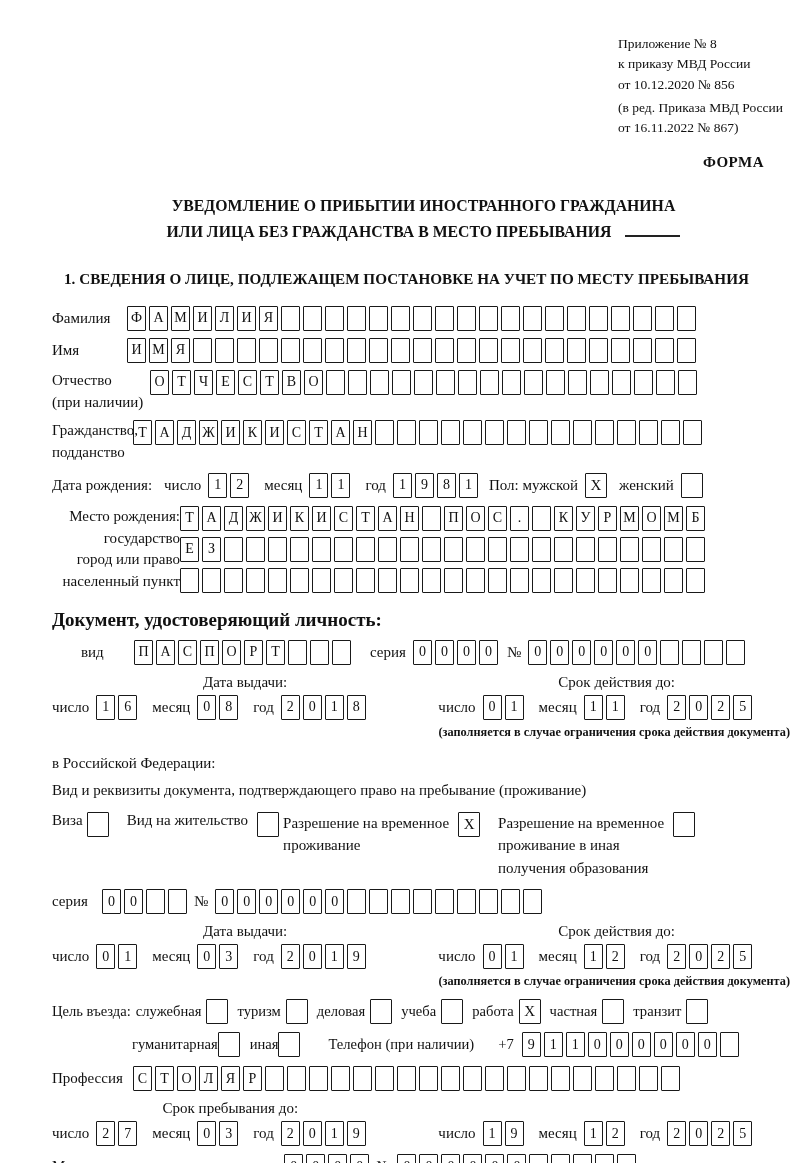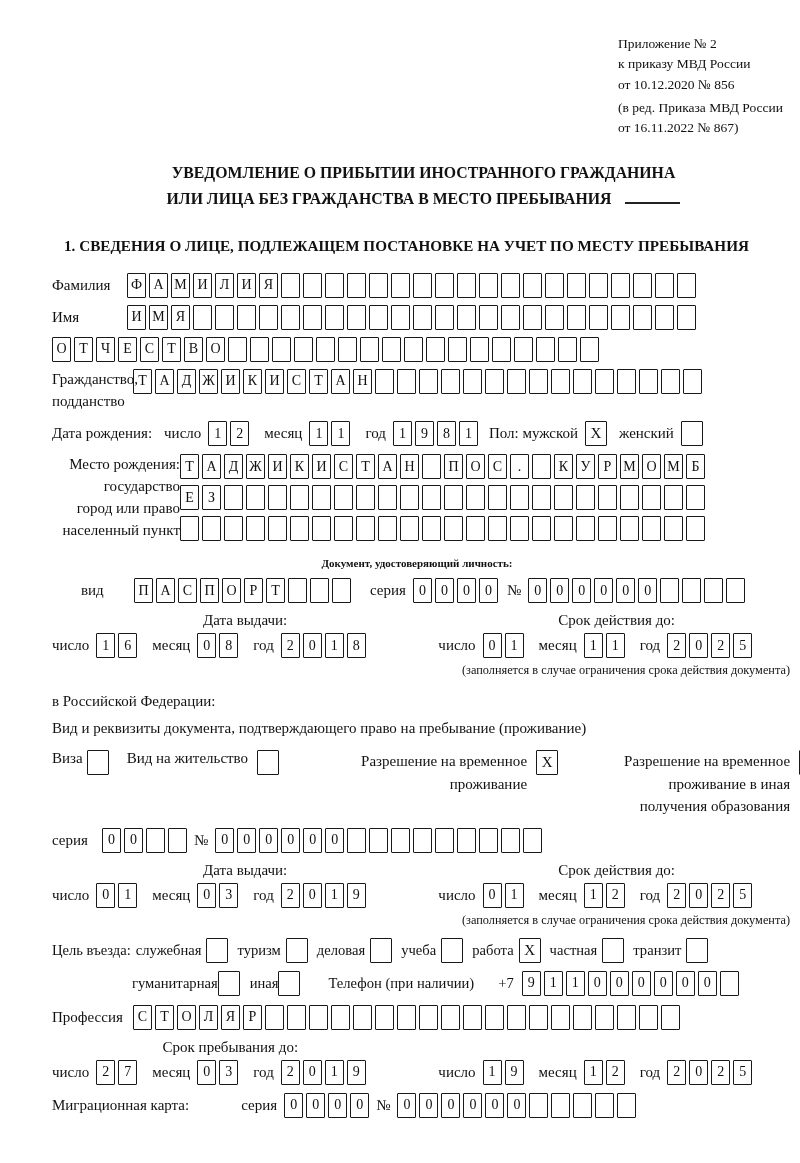--- a/index.html
+++ b/index.html
@@ -43,59 +43,60 @@
   .w.first{margin-left:0;}
 
   .lw-75{width:75px;flex:0 0 auto;}
   .lw-98{width:98px;flex:0 0 auto;}
   .lw-81{width:81px;flex:0 0 auto;}
   .lw-128{width:128px;flex:0 0 auto;}
   .lw-53{width:53px;flex:0 0 auto;margin-left:29px;}
 
   .stack > .cellrow{margin-bottom:6px;}
 
-  .center-bold{text-align:center;font-weight:bold;margin:10px 0 9px 0;font-size:11px;width:730px;}
+  .center-bold{text-align:left;font-weight:bold;margin:10px 0 9px 0;font-size:19px;width:730px;}
 
   .dates-head{display:flex;margin:9px 0 4px 0;}
   .dates-head .dh-l{width:52%;text-align:center;}
   .dates-head .dh-r{width:48%;text-align:center;}
   .dates-row{display:flex;align-items:center;}
   .dg{display:flex;align-items:center;}
   .dg.left{width:52%;}
-  .restrict{width:738px;text-align:right;font-size:12.3px;margin:5px 0 10px 0;}
+  .restrict{width:738px;text-align:right;font-size:12.3px;margin:5px 0 10px 0;font-weight:bold;}
 
   .para{line-height:1.8;margin-top:4px;}
   .permits{display:flex;align-items:flex-start;margin:8px 0 10px 0;}
   .permit{display:flex;align-items:flex-start;margin-right:14px;}
   .permit .plab{white-space:nowrap;}
-  .permit .plab.ctr{text-align:right;line-height:1.5;margin-left:48px;}
+  .permit .plab.ctr{text-align:left;line-height:1.5;}
   .permit .cb{margin-left:9px;}
 
   .purpose-line{display:flex;align-items:center;margin:4px 0 8px 0;font-size:14.6px;}
   .purpose-line .pl{white-space:nowrap;margin-right:5px;}
   .purpose-line .cb{margin-right:9px;}
   .purpose2{display:flex;align-items:center;margin-bottom:9px;font-size:14.6px;padding-left:80px;}
   .phone-prefix{margin:0 8px 0 24px;white-space:nowrap;}
 
   .mig{display:flex;align-items:center;margin:8px 0 8px 0;}
 </style>
 </head>
 <body>
 
 <div class="page">
 
   <div class="hdr">
-    <div>Приложение № 2</div>
+    <div>Приложение № 8</div>
     <div>к приказу МВД России</div>
     <div>от 10.12.2020 № 856</div>
     <div class="rev">
       <div>(в ред. Приказа МВД России</div>
       <div>от 16.11.2022 № 867)</div>
     </div>
   </div>
+  <div class="forma">ФОРМА</div>
 
   <div class="title">
     <div>УВЕДОМЛЕНИЕ О ПРИБЫТИИ ИНОСТРАННОГО ГРАЖДАНИНА</div>
     <div><span>ИЛИ ЛИЦА БЕЗ ГРАЖДАНСТВА В МЕСТО ПРЕБЫВАНИЯ</span><span class="blank-line"></span></div>
   </div>
 
   <div class="sec-head">1. СВЕДЕНИЯ О ЛИЦЕ, ПОДЛЕЖАЩЕМ ПОСТАНОВКЕ НА УЧЕТ ПО МЕСТУ ПРЕБЫВАНИЯ</div>
 
   <div class="frow">
     <span class="lab lw-75">Фамилия</span>
@@ -155,20 +156,24 @@
         <span class="cell"></span>
         <span class="cell"></span>
         <span class="cell"></span>
         <span class="cell"></span>
         <span class="cell"></span>
         <span class="cell"></span>
       </span>
   </div>
 
   <div class="frow top">
+    <span class="lab2 lw-98">
+      <div>Отчество</div>
+      <div>(при наличии)</div>
+    </span>
     <span class="cellrow">
         <span class="cell">О</span>
         <span class="cell">Т</span>
         <span class="cell">Ч</span>
         <span class="cell">Е</span>
         <span class="cell">С</span>
         <span class="cell">Т</span>
         <span class="cell">В</span>
         <span class="cell">О</span>
         <span class="cell"></span>
@@ -427,21 +432,21 @@
   <div class="para">
     <div>в Российской Федерации:</div>
     <div>Вид и реквизиты документа, подтверждающего право на пребывание (проживание)</div>
   </div>
 
   <div class="permits">
     <div class="permit" style="margin-right:18px;">
       <span class="plab">Виза</span>
       <span class="cb" style="margin-left:4px;"></span>
     </div>
-    <div class="permit" style="margin-right:34px;">
+    <div class="permit" style="margin-right:4px;">
       <span class="plab">Вид на жительство</span>
       <span class="cb"></span>
     </div>
     <div class="permit" style="margin-right:18px;">
       <span class="plab ctr">
         <div>Разрешение на временное</div>
         <div>проживание</div>
       </span>
       <span class="cb">X</span>
     </div>

